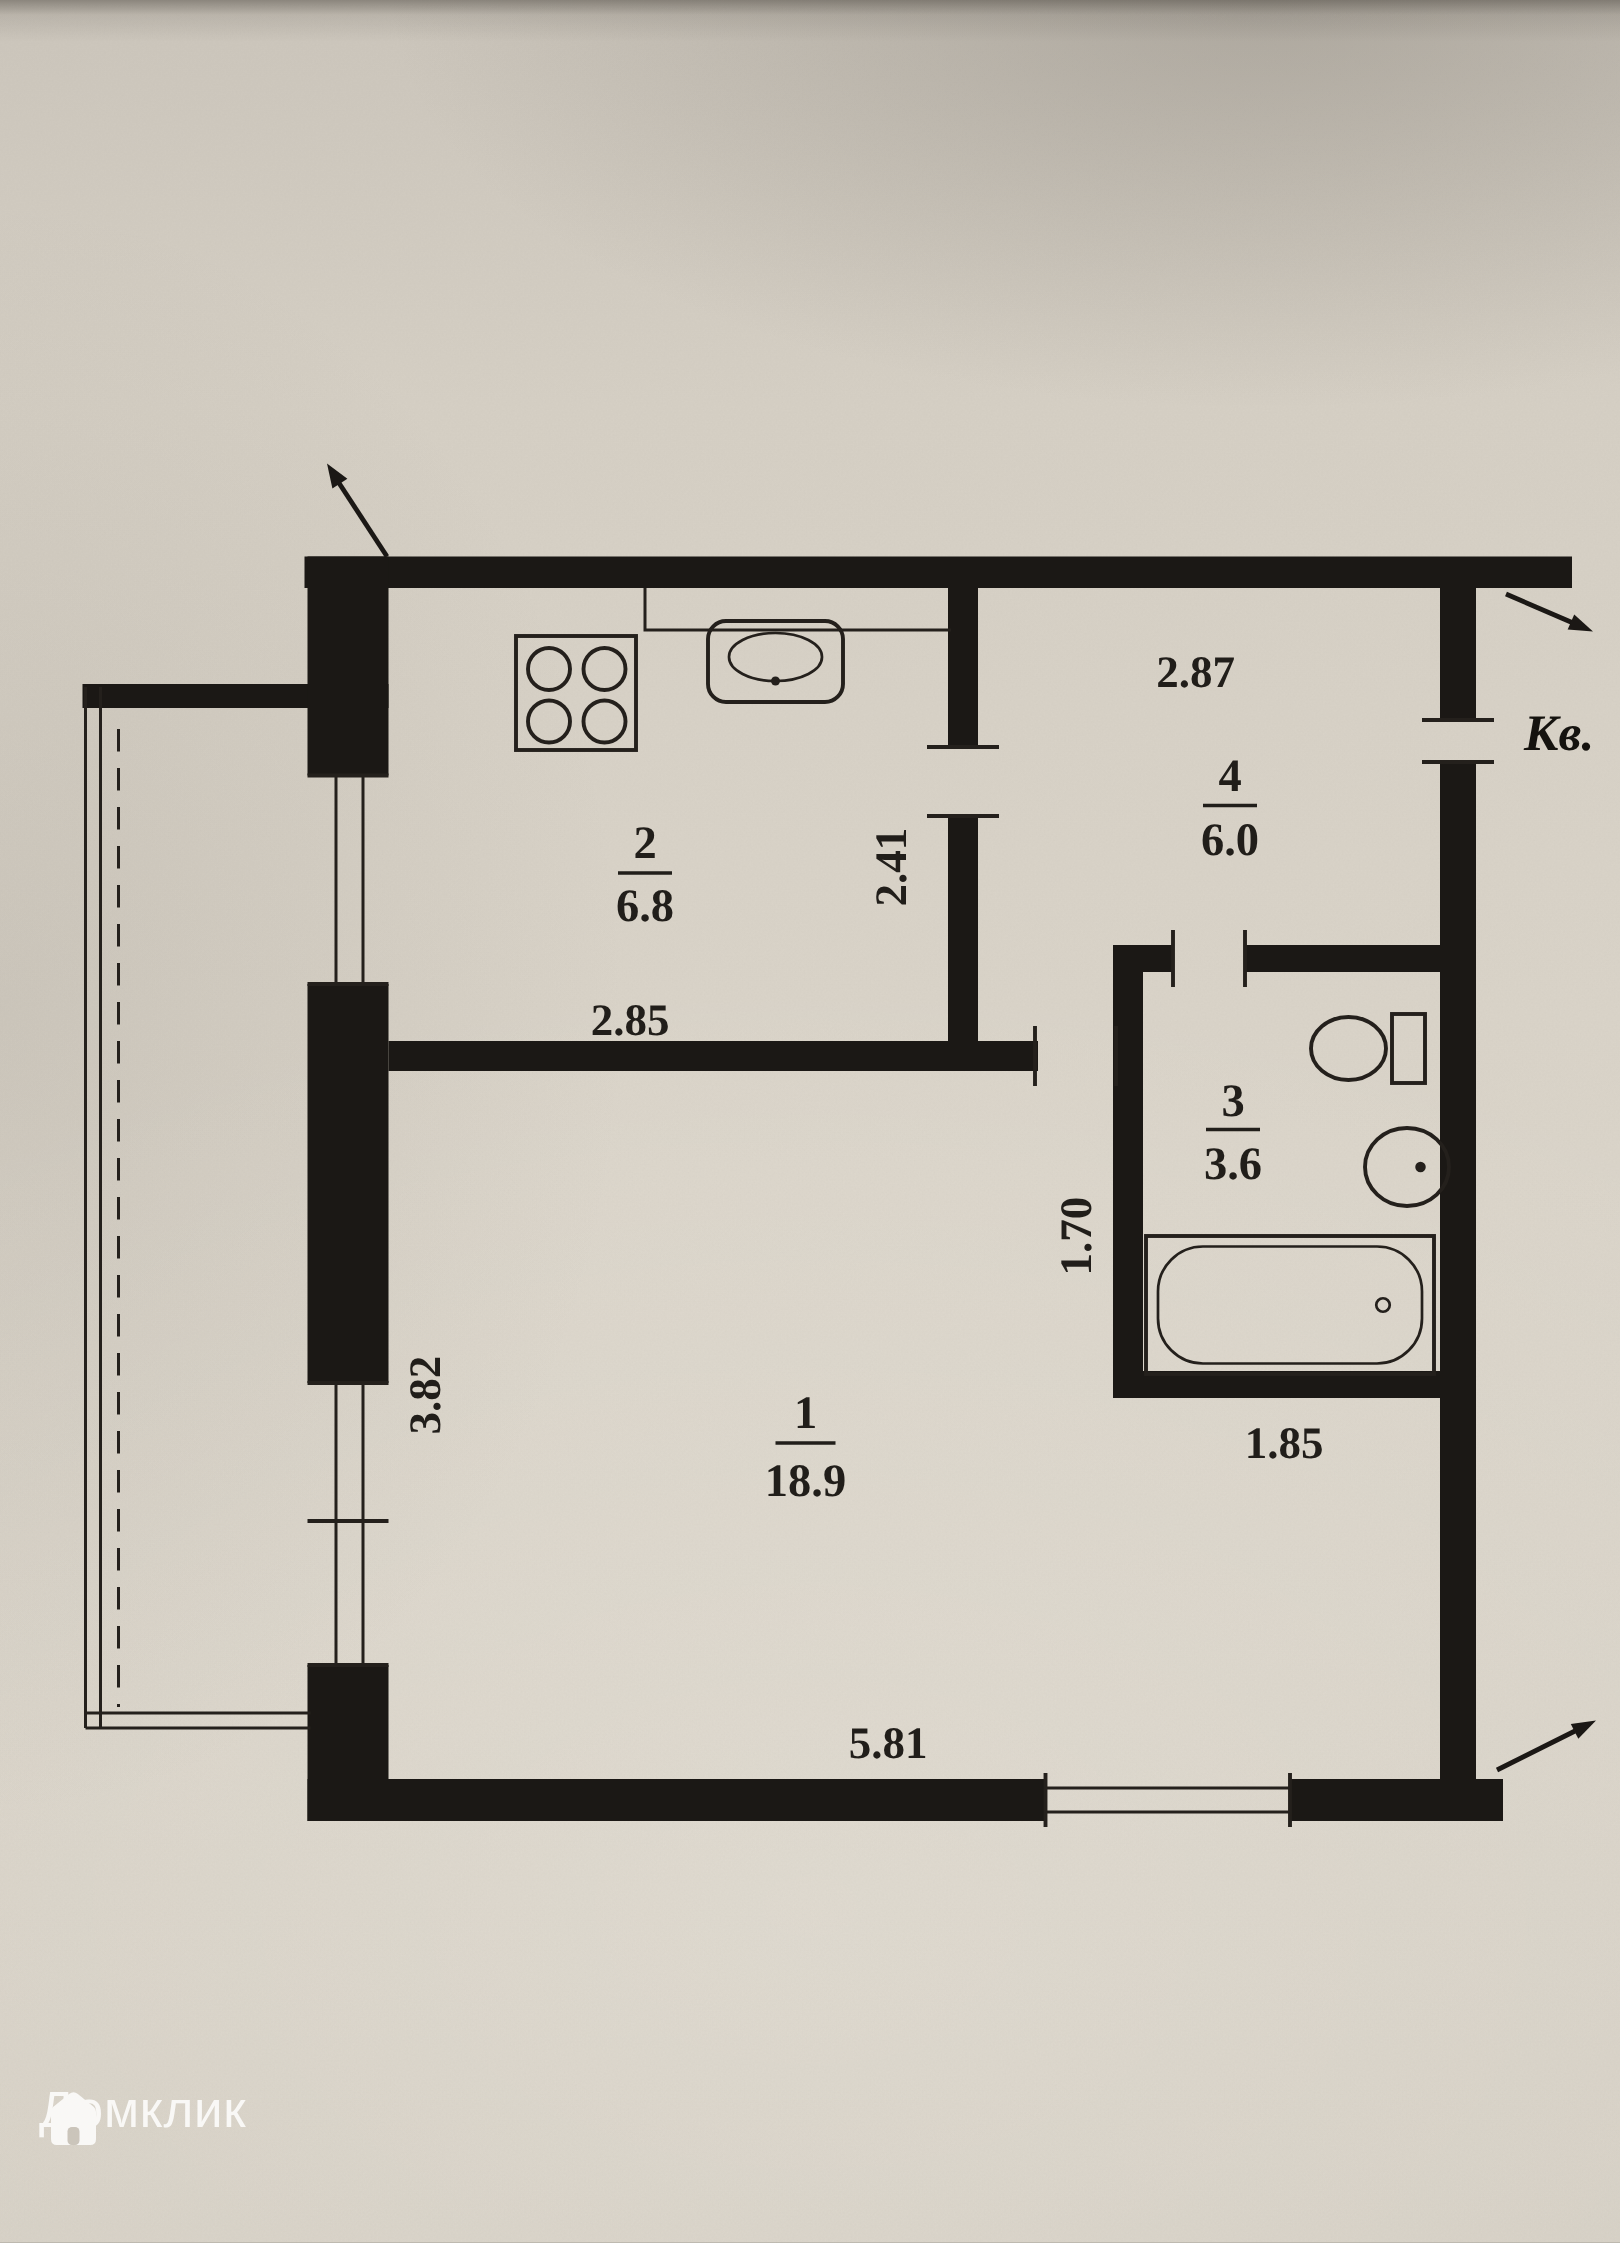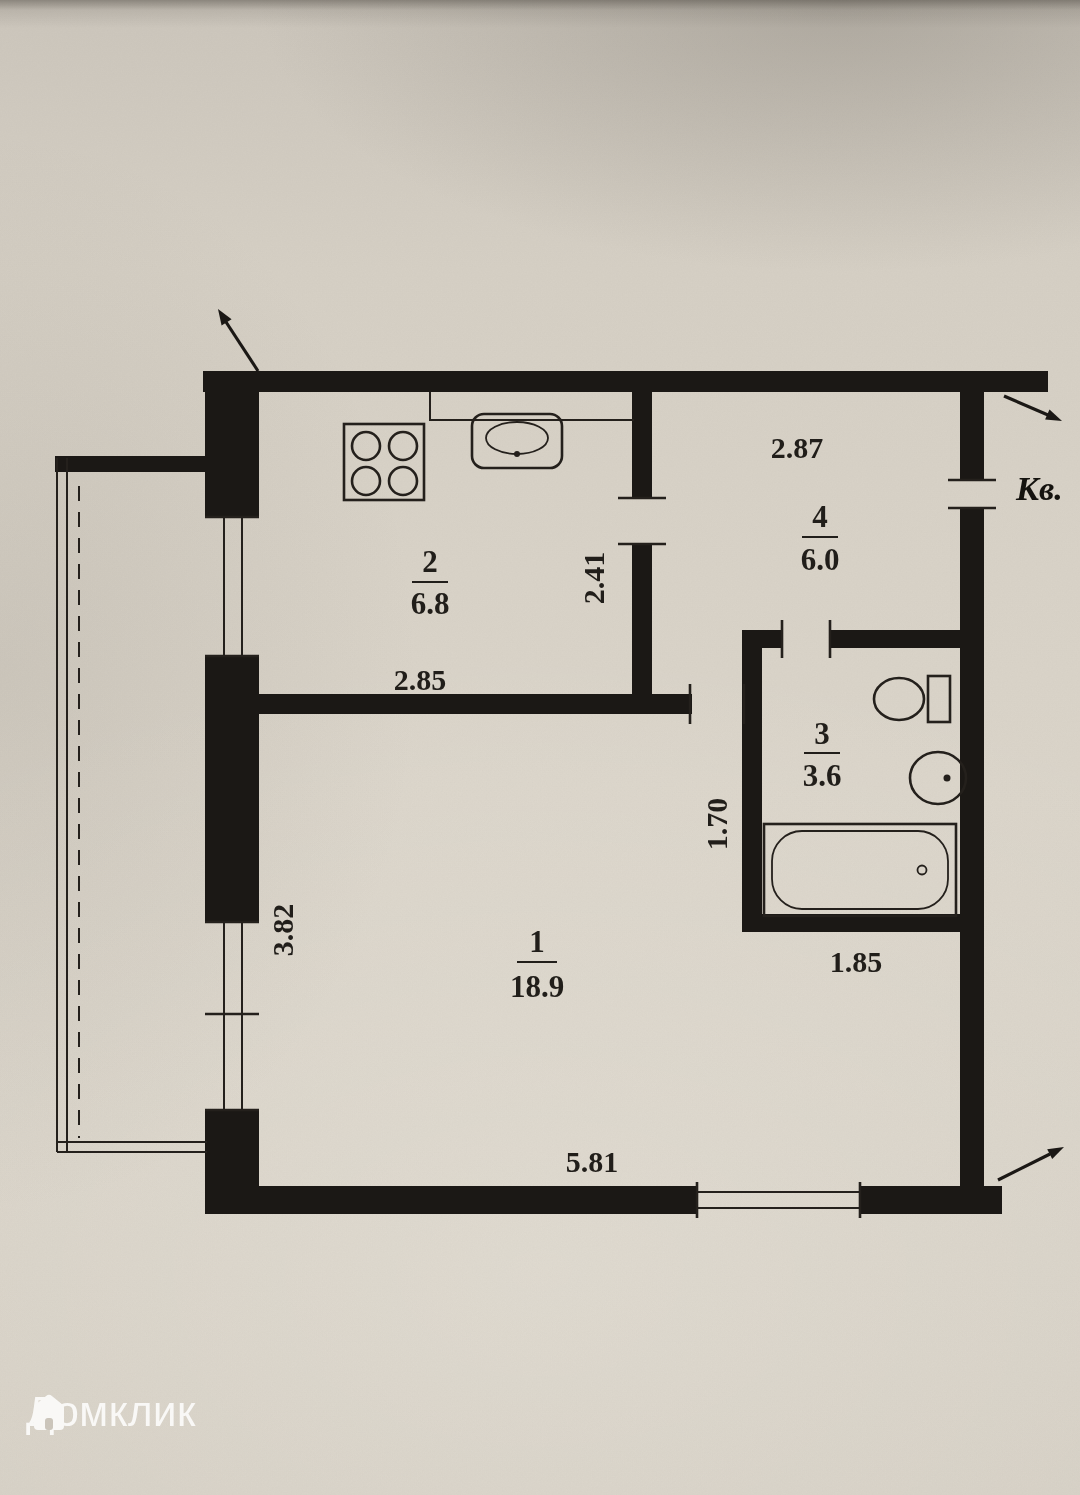--- a/index.html
+++ b/index.html
@@ -24,21 +24,21 @@
   .dim{font-family:"Liberation Serif",serif;font-size:30px;font-weight:600;fill:#211e1a;}
   .room-num{font-family:"Liberation Serif",serif;font-size:31px;font-weight:700;fill:#211e1a;}
   .room-area{font-family:"Liberation Serif",serif;font-size:31px;font-weight:700;fill:#211e1a;}
   .kv{font-family:"Liberation Serif",serif;font-size:34px;font-weight:700;font-style:italic;fill:#15130f;}
   .underline{stroke:#211e1a;stroke-width:2.2;}
   .watermark{
     position:absolute;left:26px;top:1388px;display:flex;align-items:center;gap:12px;
     opacity:0.85;
   }
   .watermark .wm-text{
-    font-family:"Liberation Sans",sans-serif;font-size:42px;font-weight:500;
+    font-family:"Liberation Sans",sans-serif;font-size:34px;font-weight:500;
     color:#ffffff;letter-spacing:0.5px;
   }
 </style>
 </head>
 <body>
 
 <div class="photo">
   <svg viewBox="0 0 1080 1495" width="1080" height="1495">
     <defs>
       <filter id="paper-noise" x="0" y="0" width="100%" height="100%">

